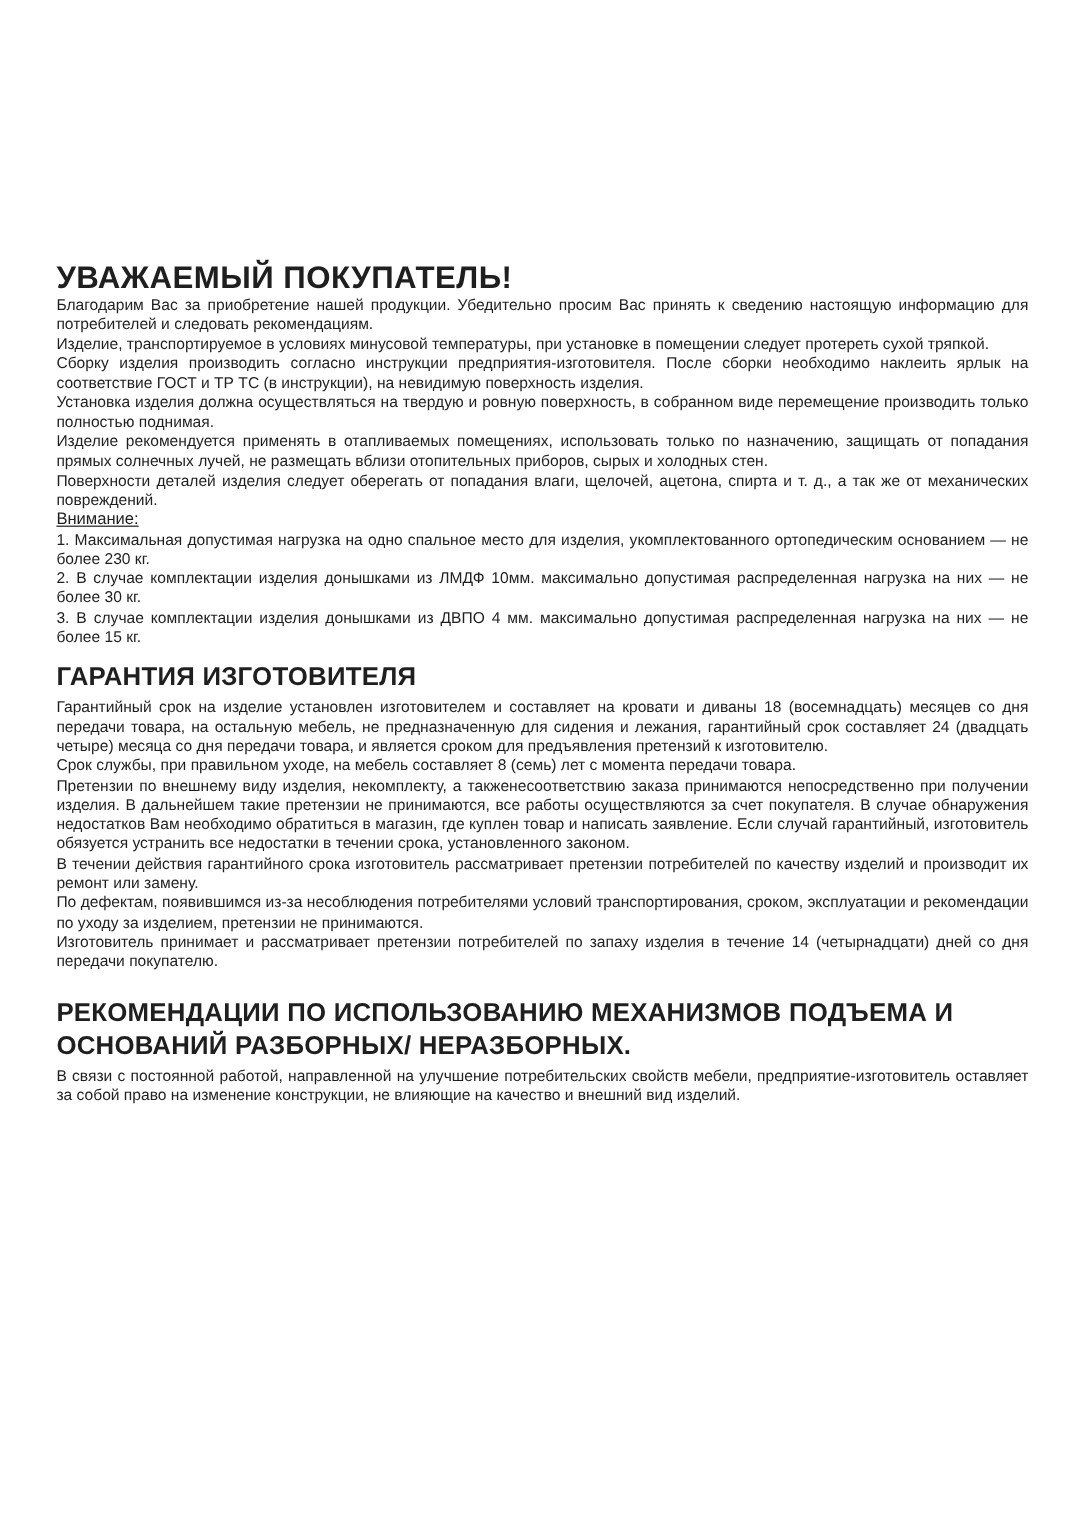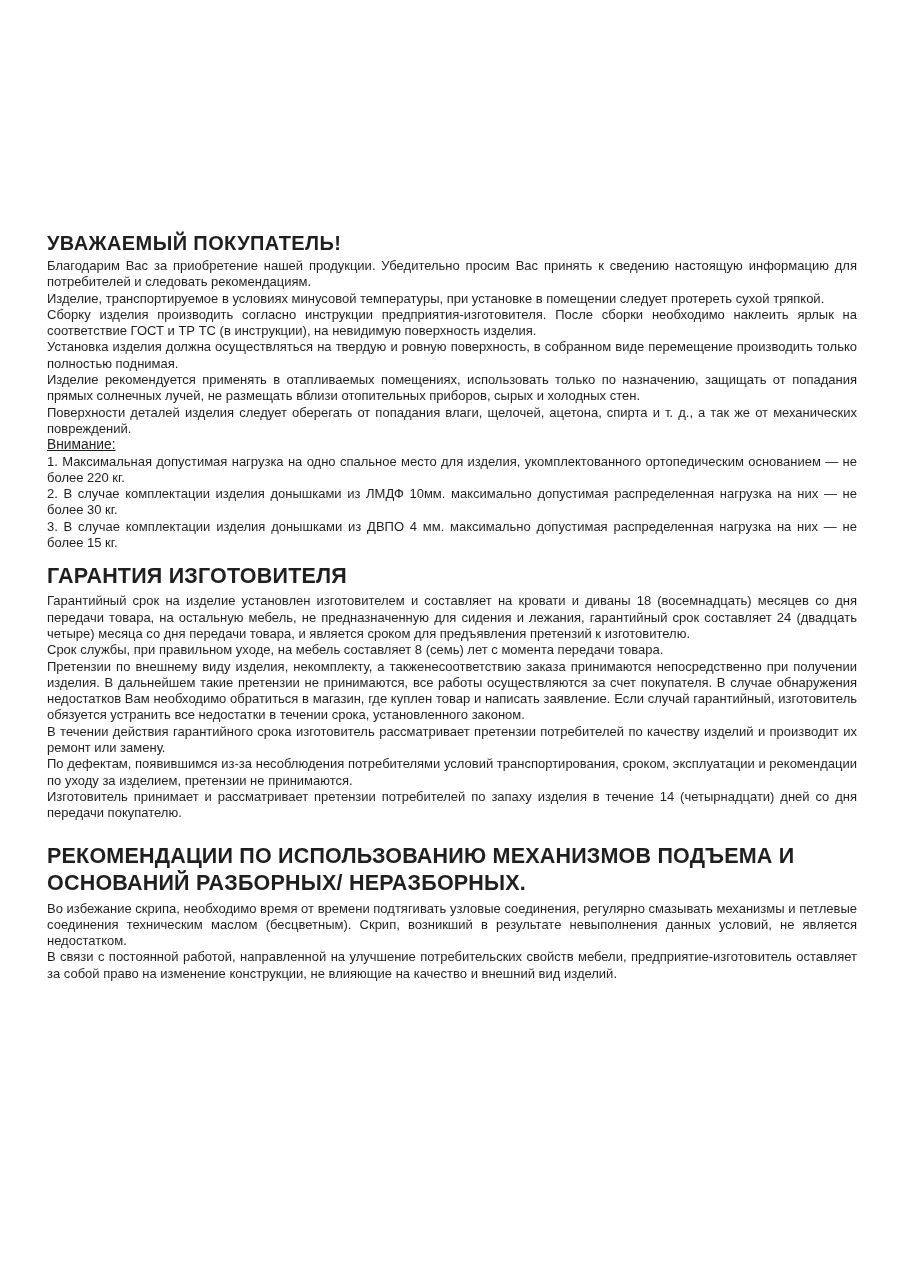--- a/index.html
+++ b/index.html
@@ -15,25 +15,25 @@
     overflow: hidden;
   }
   .page {
     box-sizing: border-box;
     width: 900px;
     height: 1280px;
     padding: 216px 43px 0 47px;
     background: #ffffff;
   }
   .h1 {
-    font-size: 20px;
+    font-size: 26px;
     font-weight: bold;
     line-height: 23px;
     letter-spacing: 0.4px;
-    margin: 16px 0 3px 0;
+    margin: 4px 0 3px 0;
   }
   .h2 {
     font-size: 21.5px;
     font-weight: bold;
     line-height: 25px;
     letter-spacing: 0.2px;
     margin: 13px 0 4px 0;
   }
   .h2.mech {
     margin-top: 21px;
@@ -63,34 +63,33 @@
     <p class="para">Благодарим Вас за приобретение нашей продукции. Убедительно просим Вас принять к сведению настоящую информацию для потребителей и следовать рекомендациям.</p>
   </section>
 
   <section>
     <p class="para">Изделие, транспортируемое в условиях минусовой температуры, при установке в помещении следует протереть сухой тряпкой.</p>
     <p class="para">Сборку изделия производить согласно инструкции предприятия-изготовителя. После сборки необходимо наклеить ярлык на соответствие ГОСТ и ТР ТС (в инструкции), на невидимую поверхность изделия.</p>
     <p class="para">Установка изделия должна осуществляться на твердую и ровную поверхность, в собранном виде перемещение производить только полностью поднимая.</p>
     <p class="para">Изделие рекомендуется  применять в отапливаемых помещениях, использовать только по назначению, защищать от попадания прямых солнечных лучей, не размещать вблизи отопительных приборов, сырых и холодных стен.</p>
     <p class="para">Поверхности деталей изделия следует оберегать от попадания влаги, щелочей, ацетона, спирта и т. д., а так же от механических повреждений.</p>
     <p class="attention">Внимание:</p>
-    <p class="para">1. Максимальная допустимая нагрузка на одно спальное место для изделия, укомплектованного ортопедическим основанием — не более 220 кг.</p>
+    <p class="para">1. Максимальная допустимая нагрузка на одно спальное место для изделия, укомплектованного ортопедическим основанием — не более 230 кг.</p>
     <p class="para">2. В случае комплектации изделия донышками из ЛМДФ 10мм. максимально допустимая распределенная нагрузка на них — не более 30 кг.</p>
     <p class="para">3. В случае комплектации изделия донышками из ДВПО 4 мм. максимально допустимая распределенная нагрузка на них — не более 15 кг.</p>
   </section>
 
   <section>
     <h2 class="h2">ГАРАНТИЯ ИЗГОТОВИТЕЛЯ</h2>
     <p class="para">Гарантийный срок на изделие установлен изготовителем и составляет на кровати и диваны 18 (восемнадцать) месяцев со дня передачи товара, на остальную мебель, не предназначенную для сидения и лежания, гарантийный срок составляет 24 (двадцать четыре) месяца со дня передачи товара, и является сроком для предъявления претензий к изготовителю.</p>
     <p class="para">Срок службы, при правильном уходе, на мебель составляет 8 (семь) лет с момента передачи товара.</p>
     <p class="para">Претензии по внешнему виду изделия, некомплекту, а такженесоответствию заказа принимаются непосредственно при получении изделия. В дальнейшем такие претензии не принимаются, все работы осуществляются за счет покупателя. В случае обнаружения недостатков  Вам необходимо обратиться в магазин, где куплен товар и написать заявление. Если случай гарантийный, изготовитель обязуется устранить все недостатки в течении срока, установленного законом.</p>
     <p class="para">В течении действия гарантийного срока изготовитель рассматривает претензии потребителей по качеству изделий и производит их ремонт или замену.</p>
     <p class="para">По дефектам, появившимся из-за несоблюдения потребителями условий транспортирования, сроком, эксплуатации и рекомендации по уходу за изделием, претензии не принимаются.</p>
     <p class="para">Изготовитель принимает и рассматривает претензии потребителей по запаху изделия в течение 14 (четырнадцати) дней со дня передачи  покупателю.</p>
   </section>
 
   <section>
     <h2 class="h2 mech">РЕКОМЕНДАЦИИ ПО ИСПОЛЬЗОВАНИЮ МЕХАНИЗМОВ ПОДЪЕМА И ОСНОВАНИЙ РАЗБОРНЫХ/ НЕРАЗБОРНЫХ.</h2>
-    <p class="para">Во избежание скрипа, необходимо время от времени подтягивать узловые соединения, регулярно смазывать механизмы и петлевые соединения техническим маслом (бесцветным). Скрип, возникший в результате невыполнения данных условий, не является недостатком.</p>
     <p class="para">В связи с постоянной работой, направленной на улучшение потребительских свойств мебели, предприятие-изготовитель оставляет за собой право на изменение конструкции, не влияющие на качество и внешний вид изделий.</p>
   </section>
 
 </div>
 
 </body></html>

